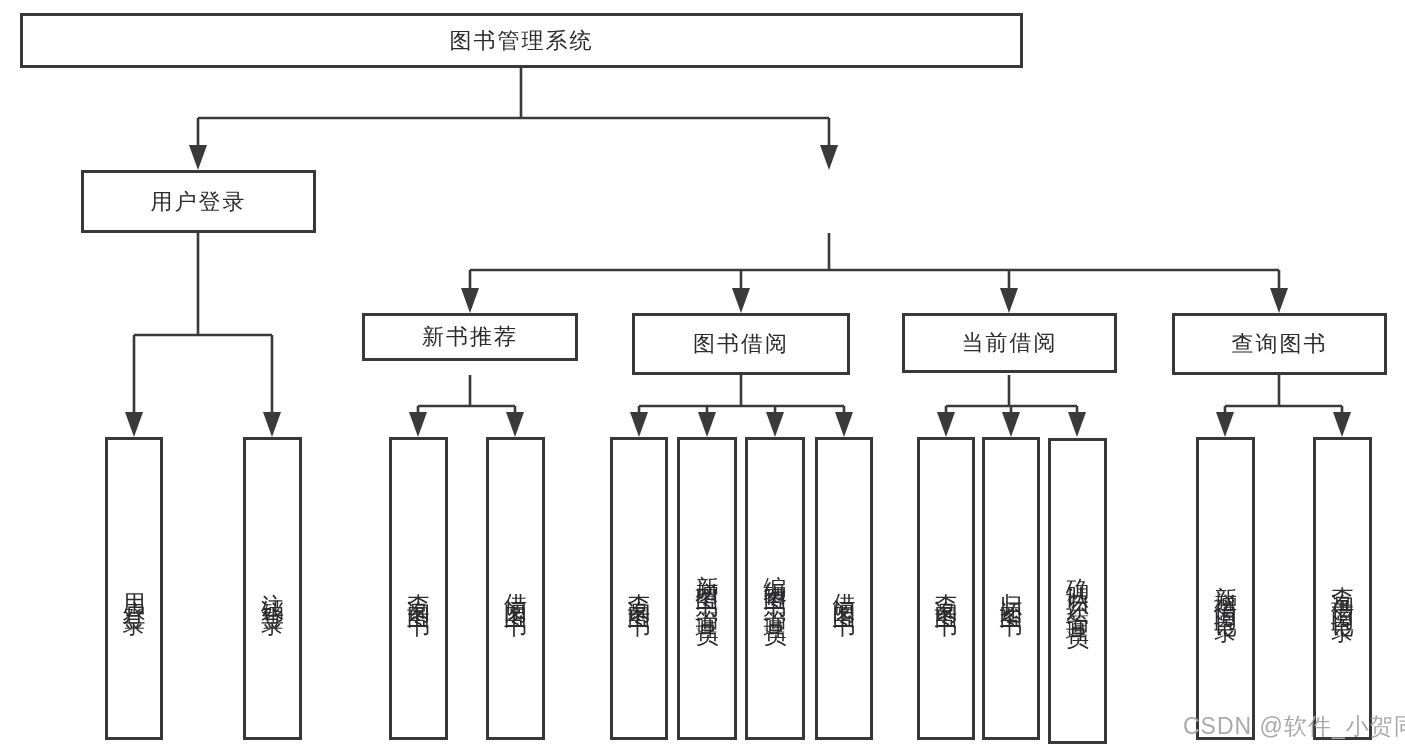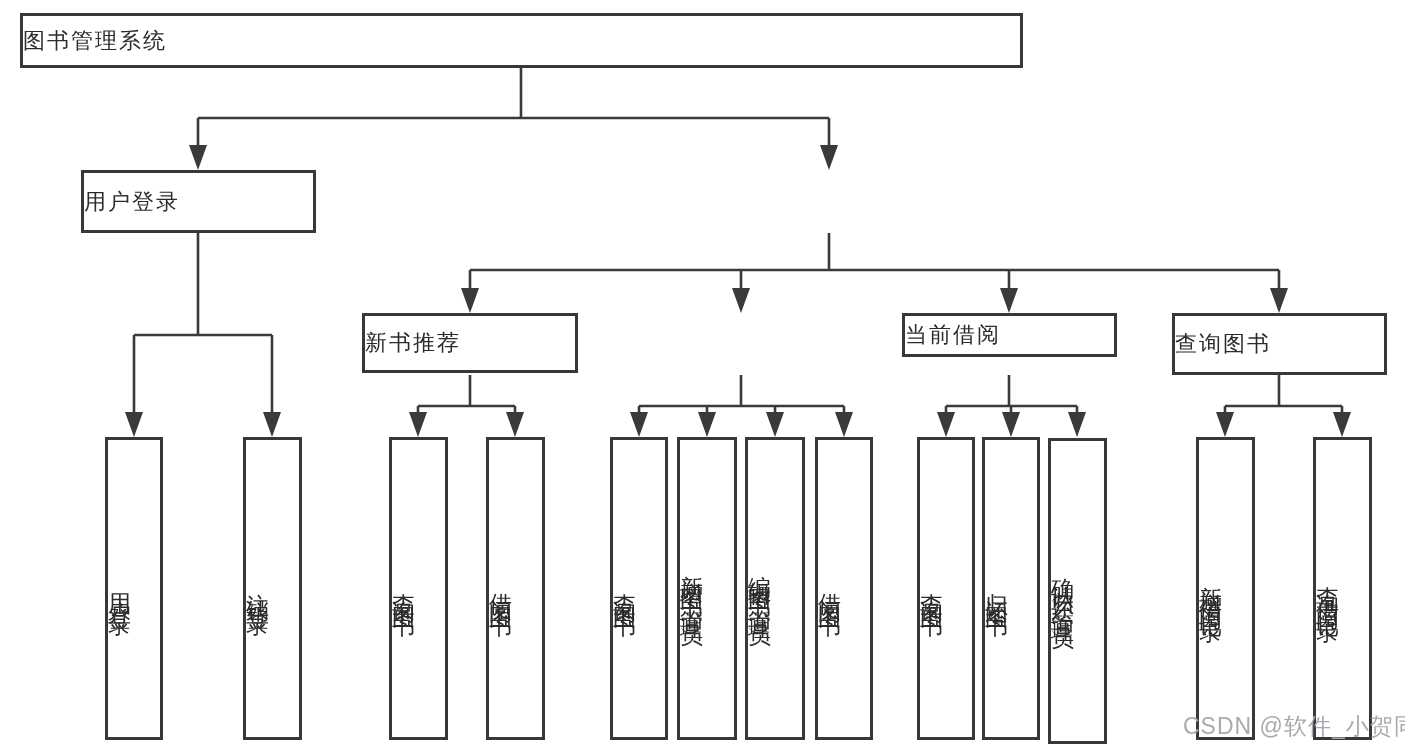--- a/index.html
+++ b/index.html
@@ -6,21 +6,21 @@
   .canvas{
     position:relative;width:1405px;height:747px;background:var(--background,#fff);
     overflow:hidden;
     font-family:"Liberation Sans","DejaVu Sans",sans-serif;
   }
   .wires{position:absolute;left:0;top:0;pointer-events:none;}
   .wires .line{fill:none;stroke:var(--line,#3a3a3c);stroke-width:2.6;}
   .wires .arrow{fill:var(--line,#3a3a3c);stroke:none;}
   .node{
     position:absolute;background:#fff;border:3px solid var(--border,#38383a);
-    box-sizing:border-box;display:flex;align-items:center;
+    box-sizing:border-box;display:flex;align-items:center;justify-content:center;
     z-index:2;
   }
   .hlbl{
     font-size:22px;letter-spacing:2px;color:var(--text,#2b2b2d);
     line-height:1;white-space:nowrap;
   }
   .vlbl{
     writing-mode:vertical-rl;text-orientation:mixed;
     font-size:23px;letter-spacing:7px;line-height:1;
     color:var(--text,#2b2b2d);white-space:nowrap;
@@ -59,24 +59,27 @@
   </svg>
 
   <div class="node" style="left:20px;top:13px;width:1003px;height:55px">
     <span class="hlbl">图书管理系统</span>
   </div>
 
   <div class="node" style="left:81px;top:170px;width:235px;height:63px">
     <span class="hlbl">用户登录</span>
   </div>
 
-  <div class="node" style="left:362px;top:313px;width:216px;height:60px">
+  <div class="node" style="left:362px;top:313px;width:216px;height:48px">
     <span class="hlbl">新书推荐</span>
   </div>
-  <div class="node" style="left:902px;top:313px;width:215px;height:44px">
+  <div class="node" style="left:632px;top:313px;width:218px;height:62px">
+    <span class="hlbl">图书借阅</span>
+  </div>
+  <div class="node" style="left:902px;top:313px;width:215px;height:60px">
     <span class="hlbl">当前借阅</span>
   </div>
   <div class="node" style="left:1172px;top:313px;width:215px;height:62px">
     <span class="hlbl">查询图书</span>
   </div>
 
   <div class="node" style="left:105px;top:437px;width:58px;height:303px">
     <span class="vlbl">用户登录</span>
   </div>
   <div class="node" style="left:243px;top:437px;width:59px;height:303px">

